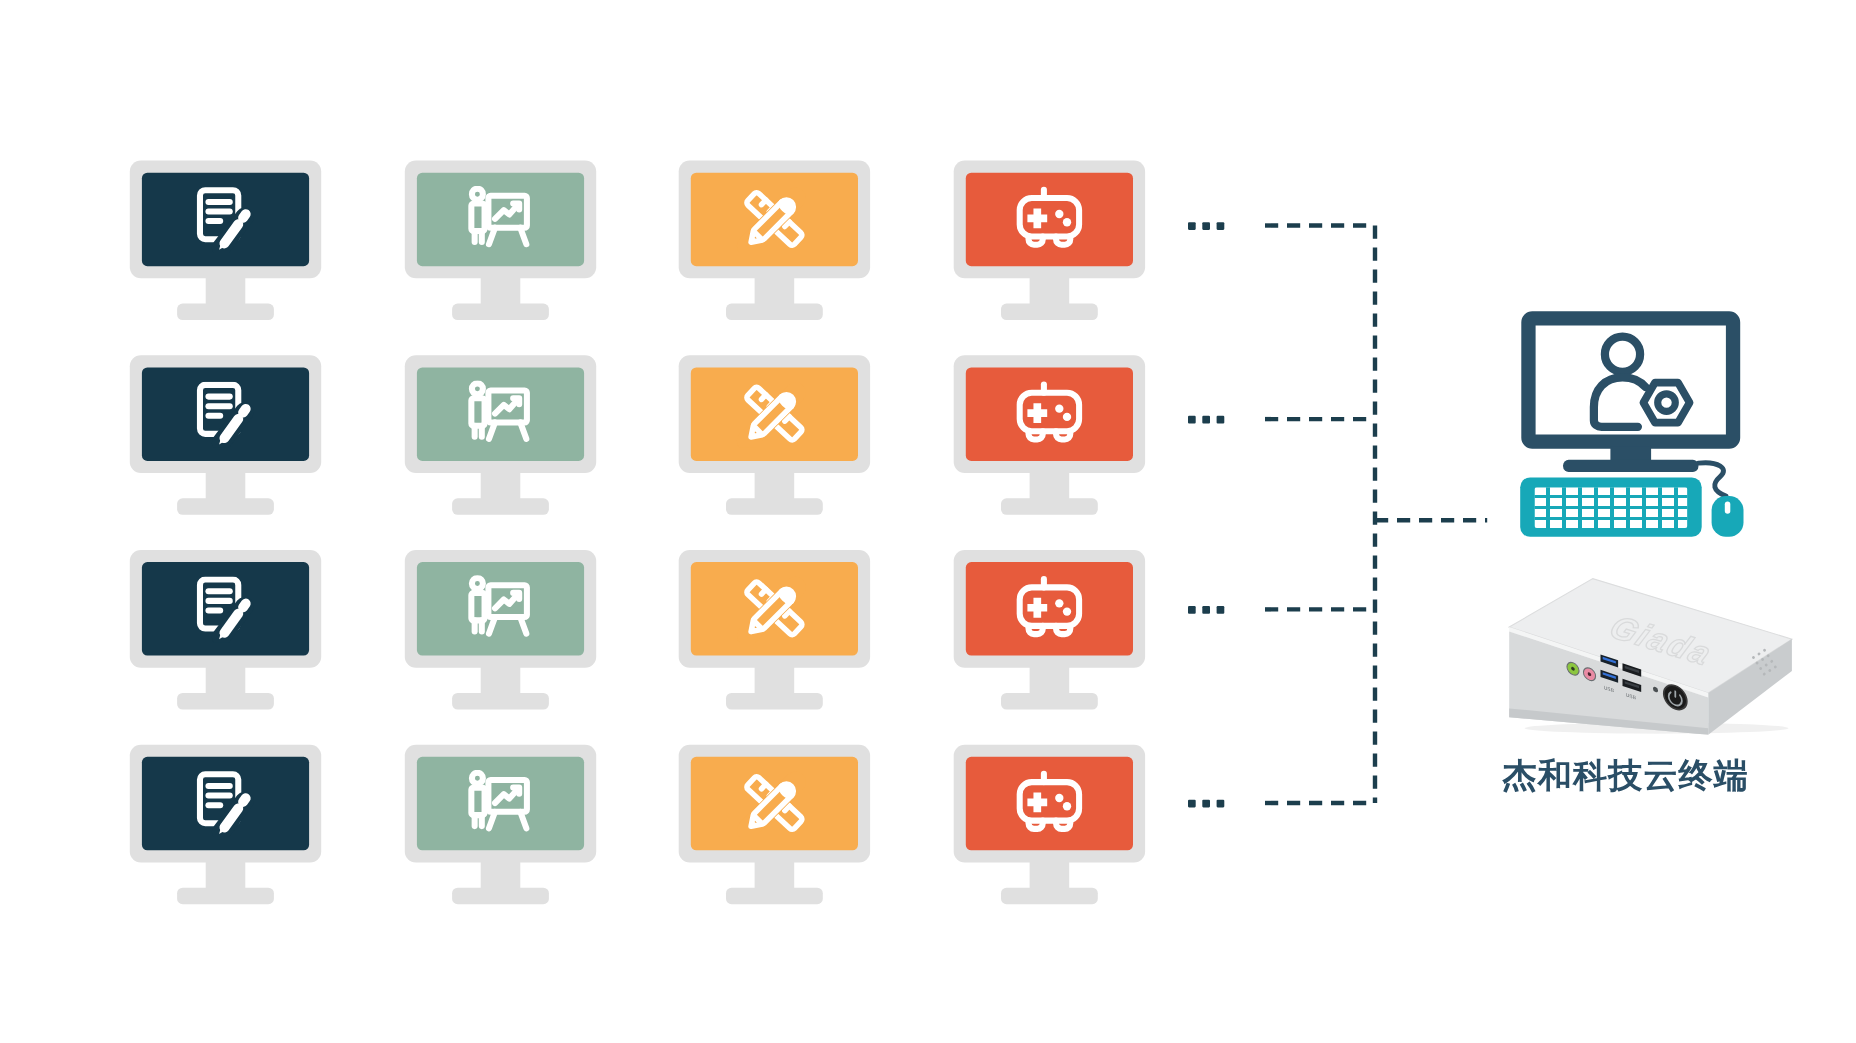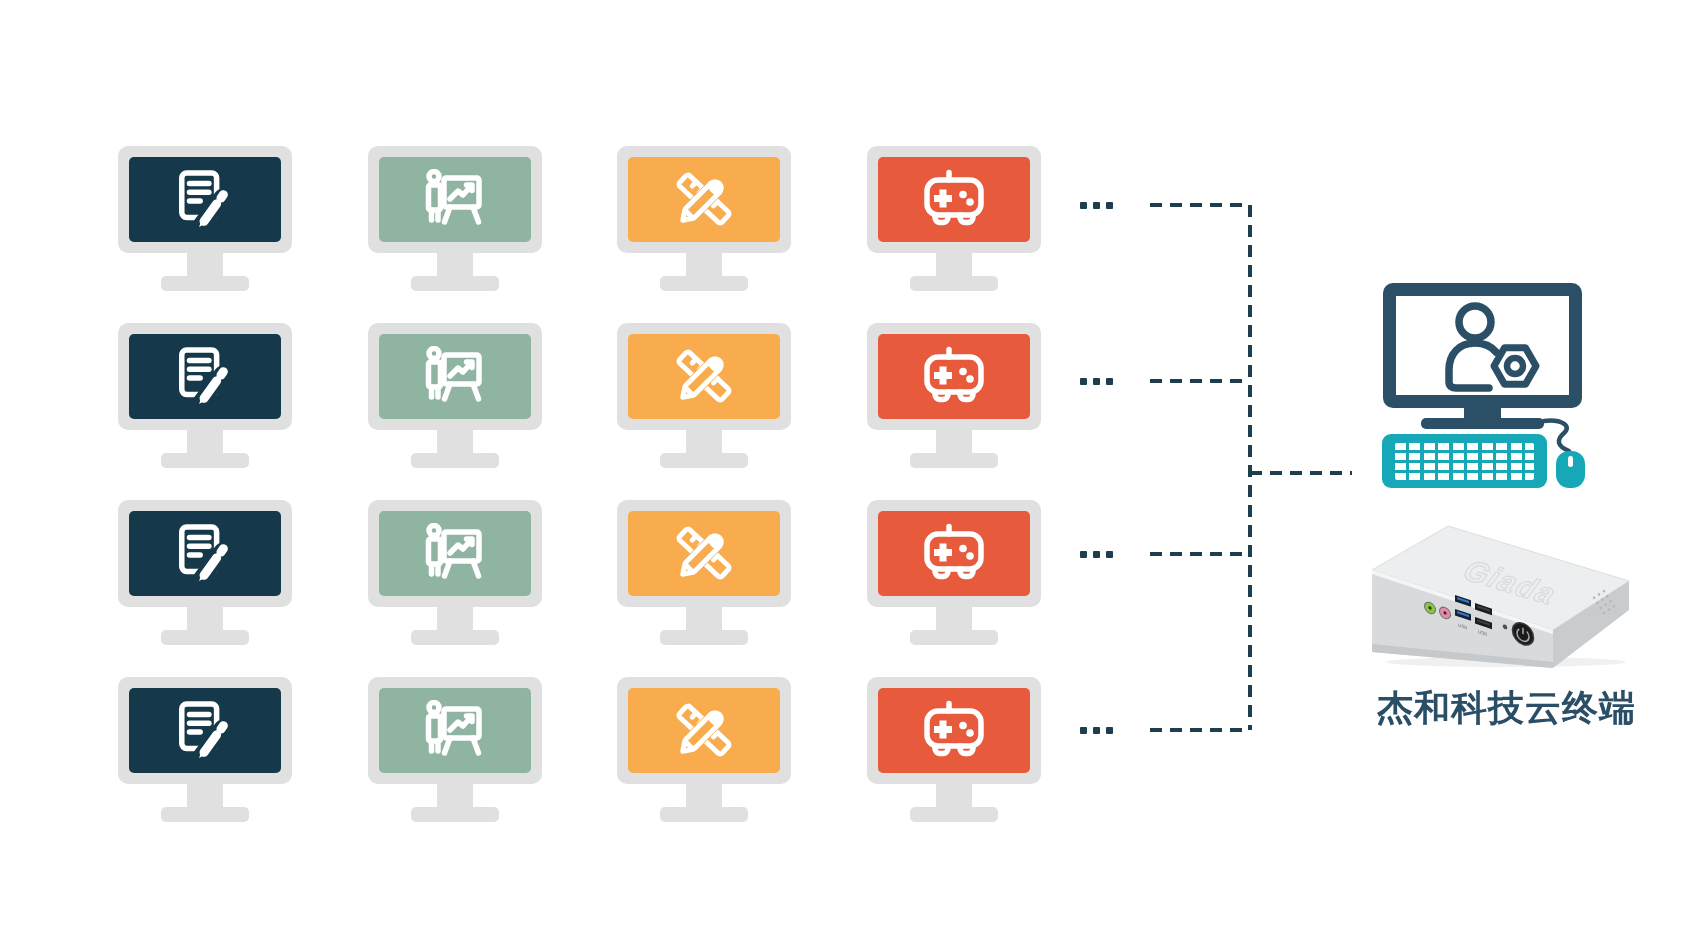--- a/index.html
+++ b/index.html
@@ -32,22 +32,22 @@
   .apc-base{position:absolute;left:1421px;top:418px;width:123px;height:11px;border-radius:5px;background:var(--admin);}
   .apc-kb{position:absolute;left:1382px;top:434px;width:165px;height:54px;background:var(--teal);border-radius:9px;}
   .apc-keys{position:absolute;left:13px;top:9px;width:139px;height:37px;border-radius:2px;background-color:#fff;
             background-image:repeating-linear-gradient(90deg,transparent 0 10.8px,var(--teal) 10.8px 14.5px),
                              repeating-linear-gradient(180deg,transparent 0 6.8px,var(--teal) 6.8px 10px);}
   .apc-mouse{position:absolute;left:1556px;top:451px;width:29px;height:37px;background:var(--teal);border-radius:13px;}
   .apc-slit{position:absolute;left:12px;top:5px;width:5px;height:11px;background:#fff;border-radius:2.5px;}
 
   
   .device{position:absolute;left:1366px;top:516px;}
-  .caption{position:absolute;left:1366px;top:684px;width:270px;text-align:right;
-           font-size:36px;font-weight:bold;letter-spacing:1px;color:var(--caption);}
+  .caption{position:absolute;left:1366px;top:684px;width:270px;text-align:left;
+           font-size:31px;font-weight:bold;letter-spacing:1px;color:var(--caption);}
 </style>
 </head>
 <body>
 
 <div class="canvas">
 
   <div id="monitor-grid">
       <div class="monitor" style="left: 118px; top: 146px;">
       <div class="frame">
         <div class="screen" style="background: rgb(21, 56, 74); --screen: #15384A;">

